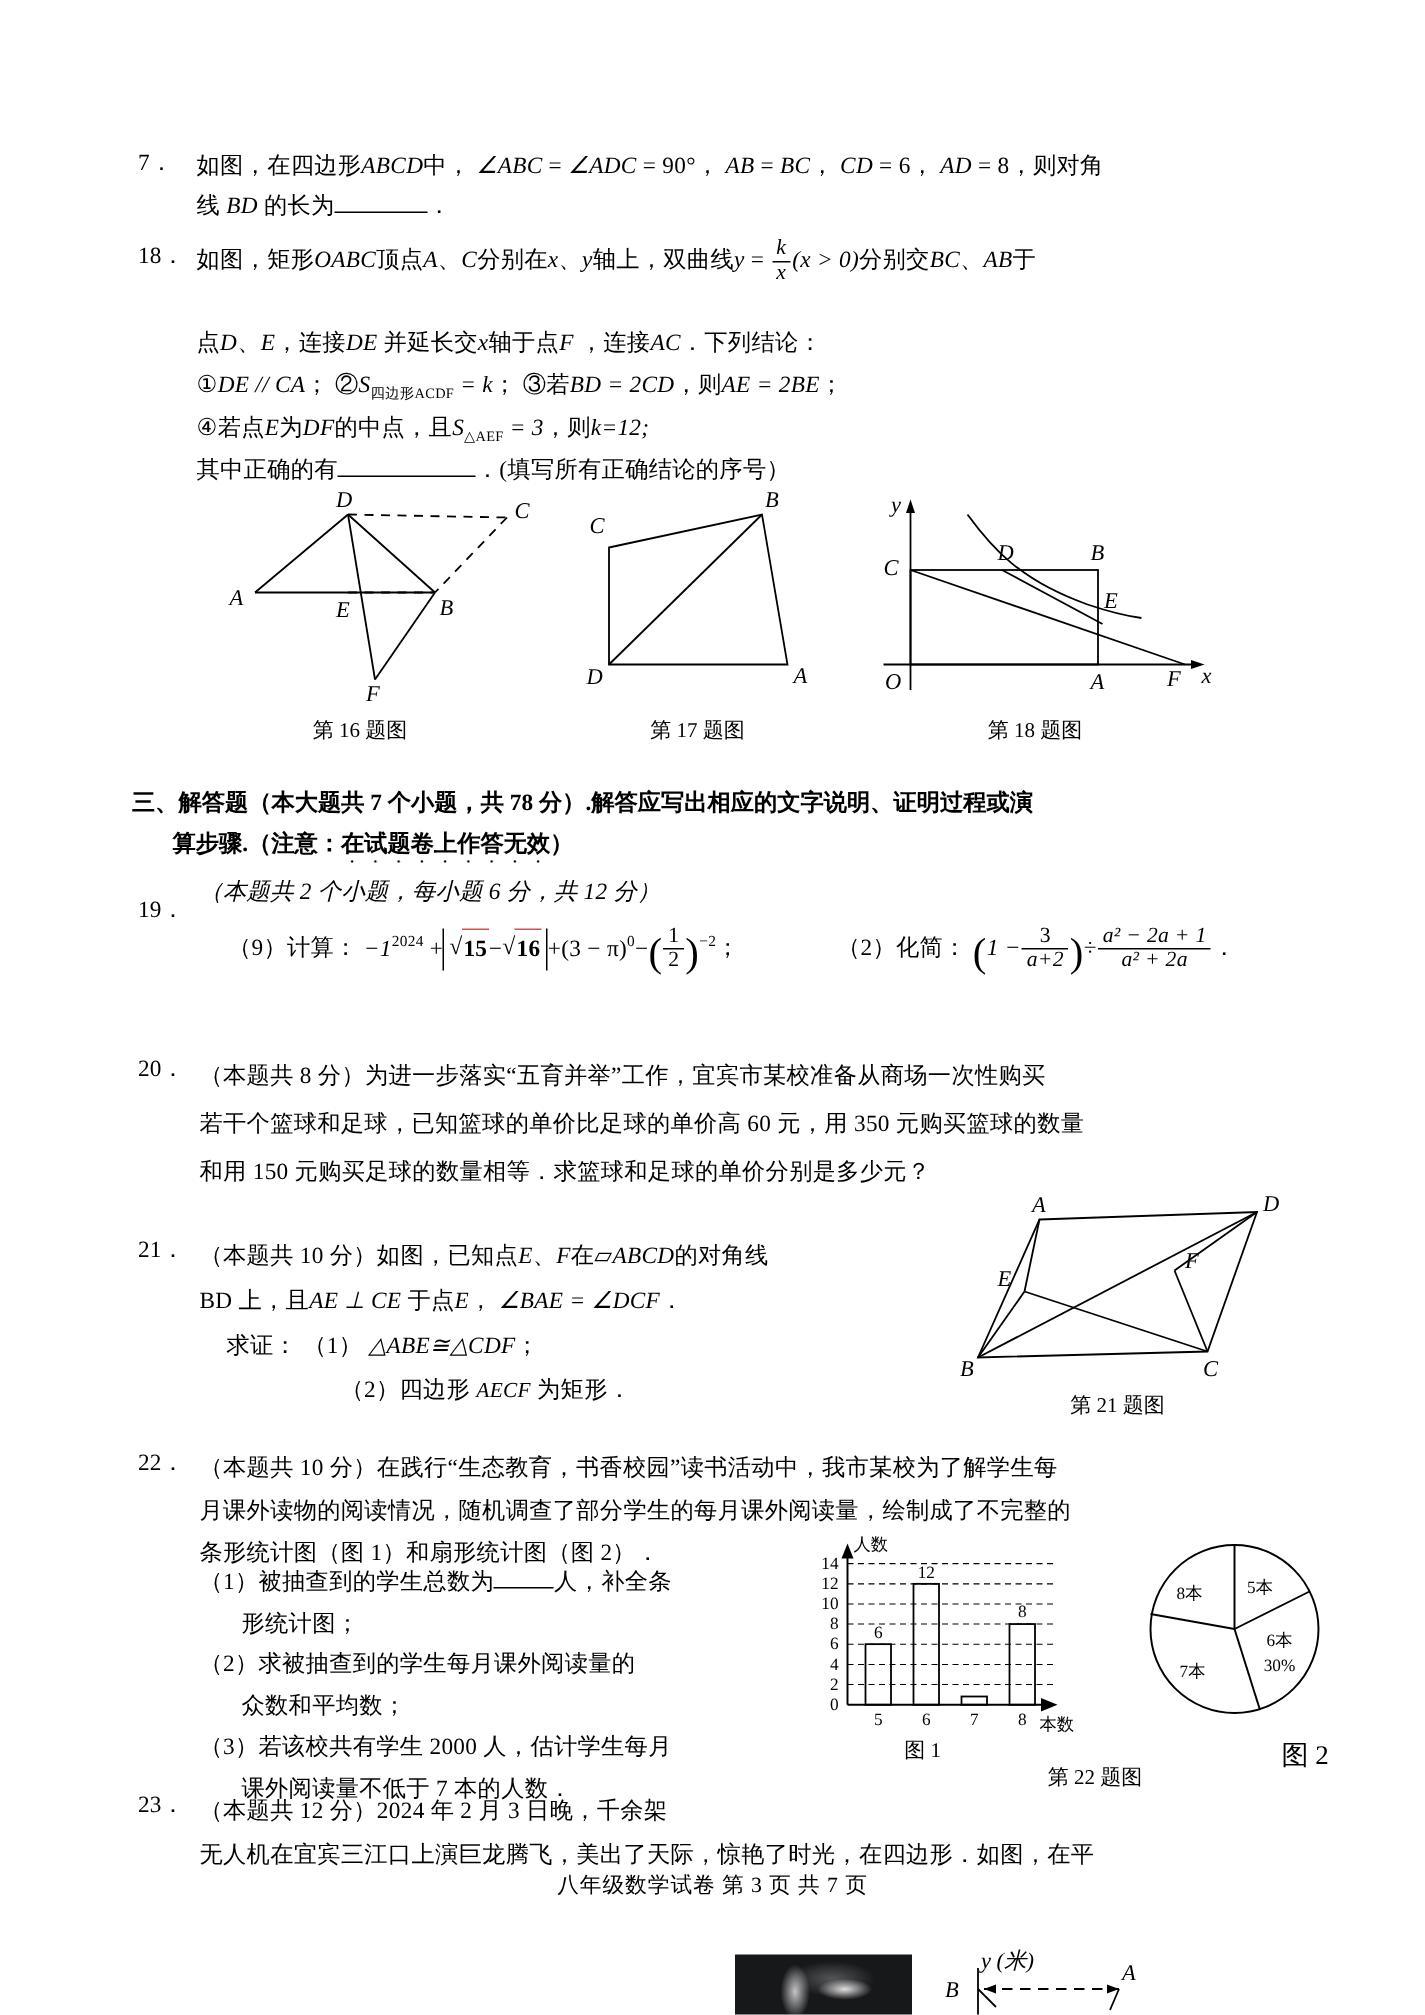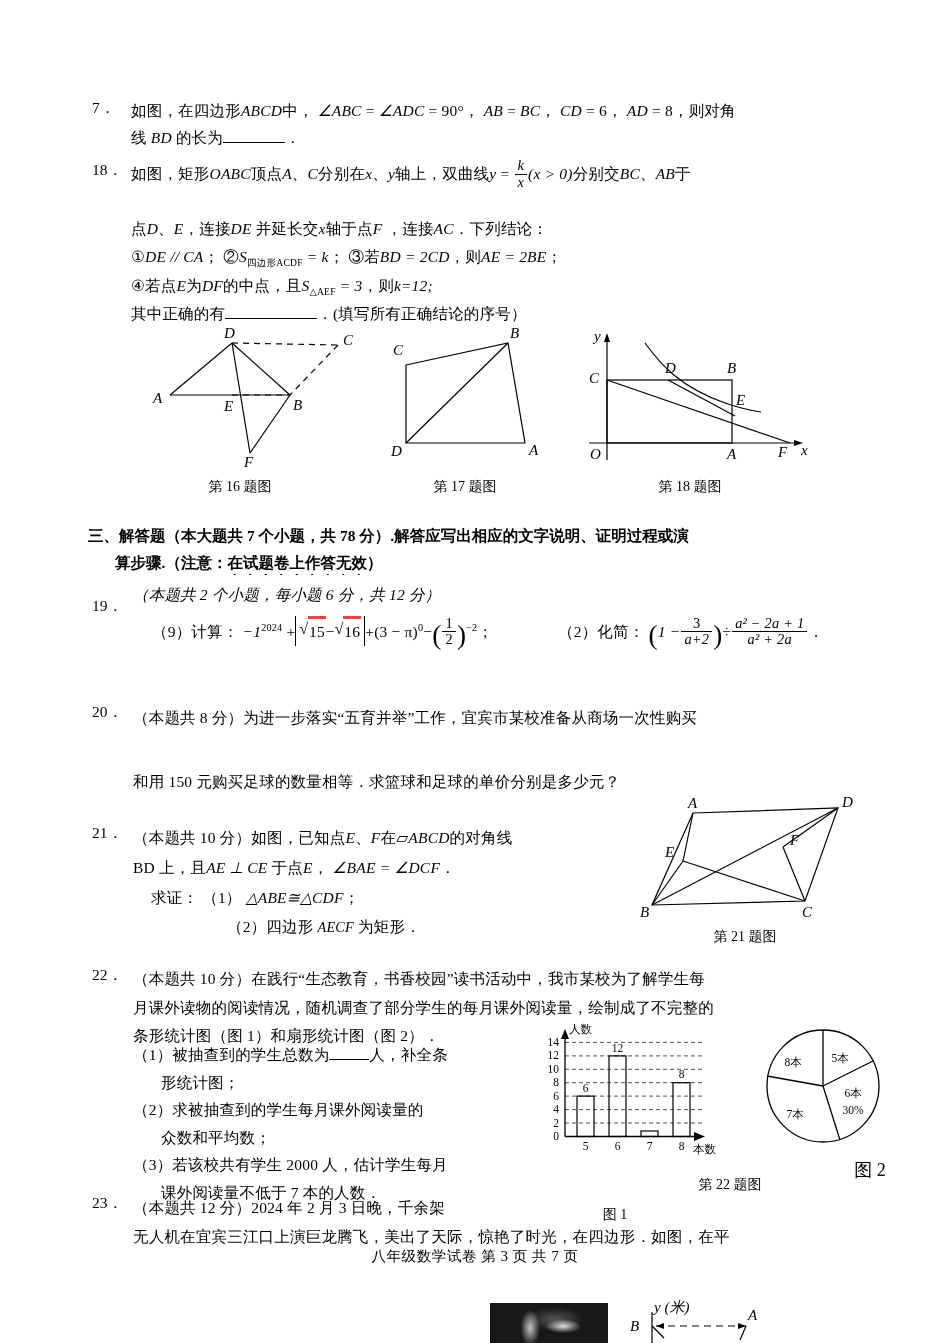--- a/index.html
+++ b/index.html
@@ -44,21 +44,21 @@
 
   
   .frac { display:inline-block; vertical-align:-0.52em; text-align:center; font-size:.93em; line-height:1.08; margin:0 1px;}
   .frac .fu { display:block; padding:0 3px; }
   .frac .fd { display:block; border-top:1px solid #000; padding:0 3px; }
   .sup { font-size:.66em; vertical-align:super; }
   .sub { font-size:.62em; vertical-align:sub; }
   .paren-big { font-size:1.75em; vertical-align:-0.26em; font-family:"Liberation Serif",serif; }
   .sqrt-w { display:inline-block; position:relative; padding-left:.55em; }
   .sqrt-w:before{content:"\221A"; position:absolute; left:0; top:-.04em; font-size:1.02em;}
-  .sqrt-w .rad{border-top:3px solid #ef4444; padding:0 1px 0 1px; display:inline-block;}
+  .sqrt-w .rad{border-top:1px solid #ef4444; padding:0 1px 0 1px; display:inline-block;font-weight:bold;}
   .absbar { display:inline-block; border-left:1px solid #000; border-right:1px solid #000; padding:0 3px; }
 
   
   .sec-head {
     position:absolute;
     font-weight:bold;
     font-size:15.5px;
     line-height:1.75;
     font-family:"Liberation Serif","DejaVu Serif",serif;
   }
@@ -196,21 +196,21 @@
   </div>
 
   <div class="q body-txt" style="left:558px; top:612px; width:330px;">
     <span>（2）化简：</span>
     <span class="paren-big mn">(</span><span class="mi">1 −</span><span class="frac"><span class="fu mn">3</span><span class="fd mi">a+2</span></span><span class="paren-big mn">)</span><span class="mn">÷</span><span class="frac"><span class="fu mi">a² − 2a + 1</span><span class="fd mi">a² + 2a</span></span><span class="mn">．</span>
   </div>
 
   <div class="num" style="left:92px; top:702px;">20．</div>
   <div class="q body-txt" style="left:133px; top:702px; width:752px; line-height:2.05;">
     <span>（本题共 8 分）为进一步落实“五育并举”工作，宜宾市某校准备从商场一次性购买</span><br>
-    <br>
+    <span>若干个篮球和足球，已知篮球的单价比足球的单价高 60 元，用 350 元购买篮球的数量</span><br>
     <span>和用 150 元购买足球的数量相等．求篮球和足球的单价分别是多少元？</span>
   </div>
 
   <div class="num" style="left:92px; top:823px;">21．</div>
   <div class="q body-txt" style="left:133px; top:823px; width:470px; line-height:1.92;">
     <span><span>（本题共 10 分）如图，已知点</span><span class="mi">E</span><span>、</span><span class="mi">F</span><span>在</span><span>▱</span><span class="mi">ABCD</span><span>的对角线</span></span><br>
     <span><span class="mn">BD</span>&nbsp;<span>上，且</span><span class="mi">AE ⊥ CE</span>&nbsp;<span>于点</span><span class="mi">E</span><span>，</span>&nbsp;<span class="mi">∠BAE = ∠DCF</span><span>．</span></span><br>
     <span><span style="margin-left:18px">求证：</span>&nbsp;<span>（1）</span>&nbsp;<span class="mi">△ABE≅△CDF</span><span>；</span></span><br>
     <span><span style="margin-left:94px">（2）四边形</span>&nbsp;<span class="mi" style="font-size:.92em">AECF</span>&nbsp;<span>为矩形．</span></span>
   </div>
@@ -292,21 +292,21 @@
 
     <g class="lbl-n" text-anchor="middle" font-size="10.5">
       <text x="60.5" y="137">5</text>
       <text x="92.5" y="137">6</text>
       <text x="124.5" y="137">7</text>
       <text x="156.5" y="137">8</text>
     </g>
     <text class="lbl-n" x="168" y="140" font-size="10.5">本数</text>
     <text class="lbl-n" x="44" y="20" font-size="10.5">人数</text>
   </svg>
-  <div class="fig-cap" style="left:560px; top:1158px; width:110px; font-size:14px;margin-top:48px;">图 1</div>
+  <div class="fig-cap" style="left:560px; top:1158px; width:110px; font-size:14px;">图 1</div>
 
   <svg style="position:absolute; left:755px; top:1018px;" width="140" height="140" viewBox="0 0 140 140">
     <circle cx="68" cy="68" r="56" fill="none" stroke="#000" stroke-width="1.3"></circle>
     <g stroke="#000" stroke-width="1.3">
       <line x1="68" y1="68" x2="68" y2="12"></line>
       <line x1="68" y1="68" x2="118" y2="43"></line>
       <line x1="68" y1="68" x2="85" y2="122"></line>
       <line x1="68" y1="68" x2="12" y2="58"></line>
     </g>
     <text class="lbl-n" x="85" y="44" font-size="11" text-anchor="middle">5本</text>

